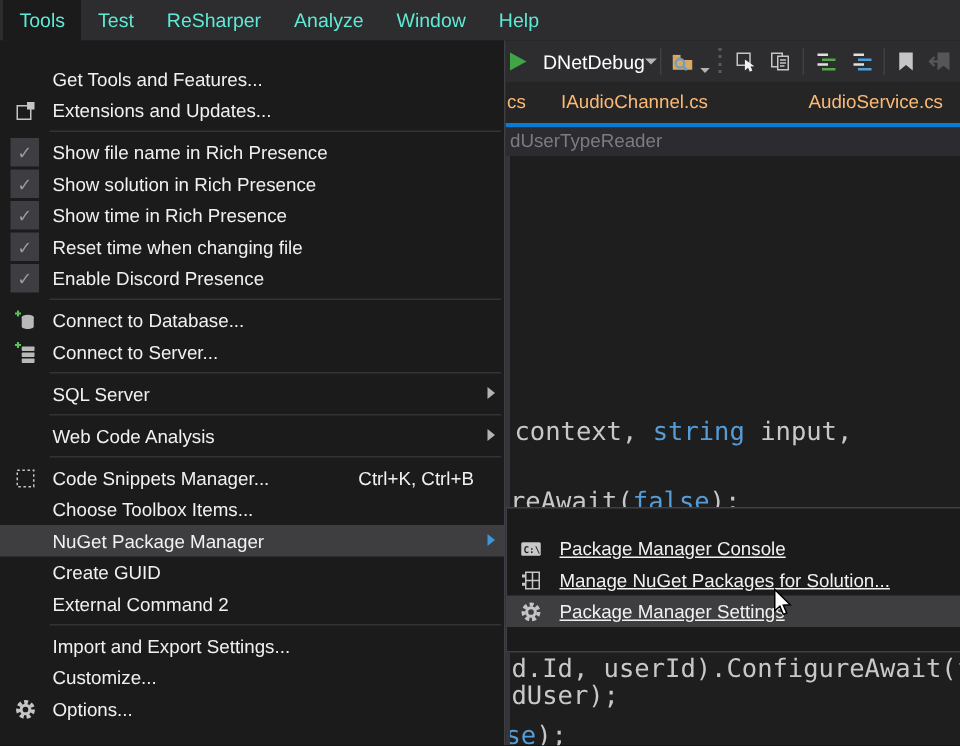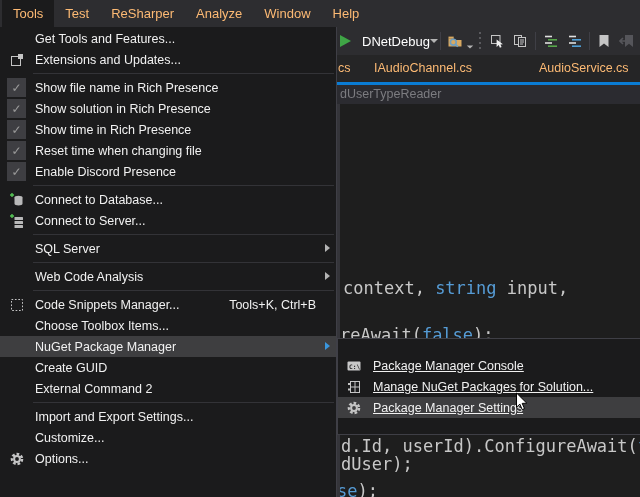--- a/index.html
+++ b/index.html
@@ -1,21 +1,21 @@
 <!DOCTYPE html>
 <html><head>
 <meta charset="utf-8">
 <style>
   html,body{margin:0;padding:0;background:#111;}
   .stage{position:relative;width:640px;height:497px;background:#1e1e1e;overflow:hidden;
          font-family:"Liberation Sans",sans-serif;color:#f1f1f1;}
 
   
   .menubar{position:absolute;top:0;left:0;right:0;height:27px;background:#2d2d30;display:flex;padding-left:2px;z-index:6;}
-  .mb{display:flex;align-items:center;padding:0 11px;font-size:13px;color:#fdba74;}
+  .mb{display:flex;align-items:center;padding:0 11px;font-size:13px;color:#5eead4;}
   .mb.open{background:#1b1b1c;}
 
   
   .toolbar{position:absolute;top:27px;left:0;right:0;height:28px;background:#2d2d30;z-index:1;}
   .toolbar>*{position:absolute;}
   .play{left:340px;top:8px;width:0;height:0;border-left:11px solid #3fa546;border-top:6px solid transparent;border-bottom:6px solid transparent;}
   .runlabel{left:362px;top:7px;font-size:13px;color:#ffffff;}
   .caret{width:0;height:0;border-left:4px solid transparent;border-right:4px solid transparent;border-top:4px solid #b4b4b4;}
   .caret-run{left:430px;top:12px;}
   .vsep{width:1px;height:18px;top:5px;background:#3f3f46;}
@@ -37,21 +37,21 @@
   .codeline{position:absolute;font-family:"DejaVu Sans Mono",monospace;font-size:17px;line-height:16px;color:#c8c8c8;white-space:pre;z-index:1;}
   .codeline .kw{color:#569cd6;}
   .l1{left:343px;top:280px;}
   .l2{left:340px;top:327px;}
   .l3{left:341px;top:438px;}
   .l4{left:341px;top:456px;}
   .l5{left:337px;top:483px;}
 
   
   .menu{position:absolute;left:0;top:27px;width:337px;height:470px;background:#1b1b1c;
-        border-right:1px solid #3f3f46;box-sizing:border-box;padding-top:1px;z-index:10;}
+        border-right:1px solid #3f3f46;box-sizing:border-box;padding-top:15px;z-index:10;}
   .mi{position:relative;height:21px;display:flex;align-items:center;font-size:12.5px;color:#f1f1f1;padding-right:8px;}
   .mi .gut{width:33px;flex:none;height:21px;display:flex;align-items:center;justify-content:center;}
   .mi .lbl{margin-left:2px;white-space:nowrap;}
   .mi .sc{margin-left:auto;margin-right:12px;color:#f1f1f1;}
   .mi.hl{background:#3e3e40;}
   .arr{position:absolute;right:6px;top:6px;width:0;height:0;border-left:5px solid #b4b4b4;border-top:4.5px solid transparent;border-bottom:4.5px solid transparent;}
   .mi.hl .arr{border-left-color:#3a96dd;}
   .sep{height:1px;background:#333337;margin:3px 2px 3px 33px;}
   .chk{width:19px;height:19px;background:#3e3e42;display:flex;align-items:center;justify-content:center;}
   .chk::after{content:"\2713";color:#9a9a9a;font-size:12px;}
@@ -257,21 +257,21 @@
 
     <div class="sep"></div>
 
     <div class="mi">
       <span class="gut">
           <svg class="ic" viewBox="0 0 16 16">
         <rect x="2.5" y="2.5" width="11" height="11" fill="none" stroke="#c5c5c5" stroke-dasharray="1.7 1.7"></rect>
       </svg>
         </span>
       <span class="lbl">Code Snippets Manager...</span>
-      <span class="sc">Tools+K, Ctrl+B</span>
+      <span class="sc">Ctrl+K, Ctrl+B</span>
     </div>
 
     <div class="mi">
       <span class="gut"></span>
         <span class="lbl">Choose Toolbox Items...</span>
     </div>
 
     <div class="mi hl">
       <span class="gut"></span>
         <span class="lbl">NuGet Package Manager</span>

